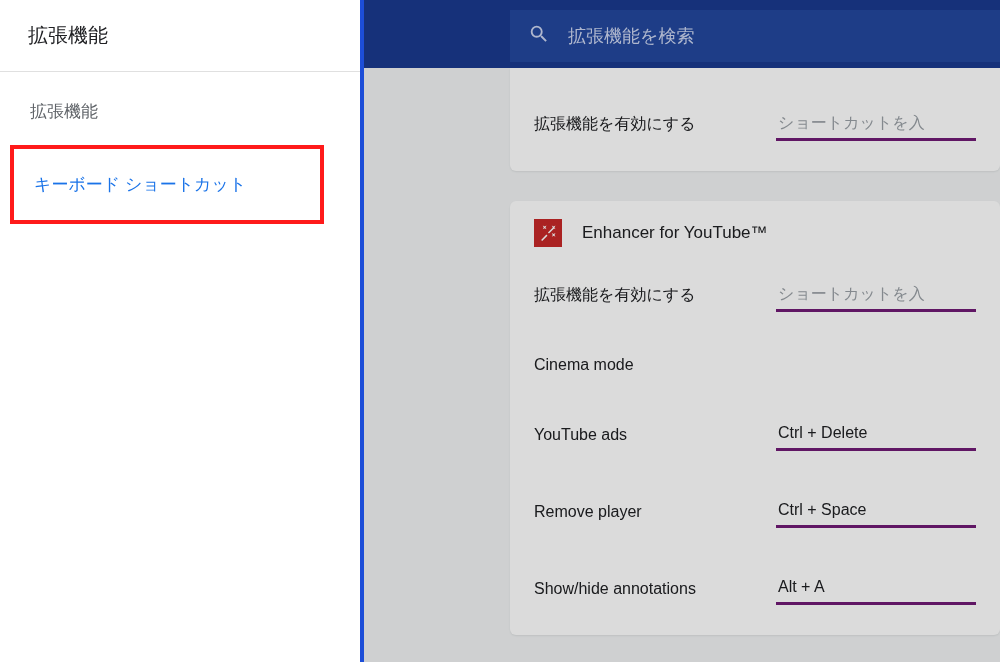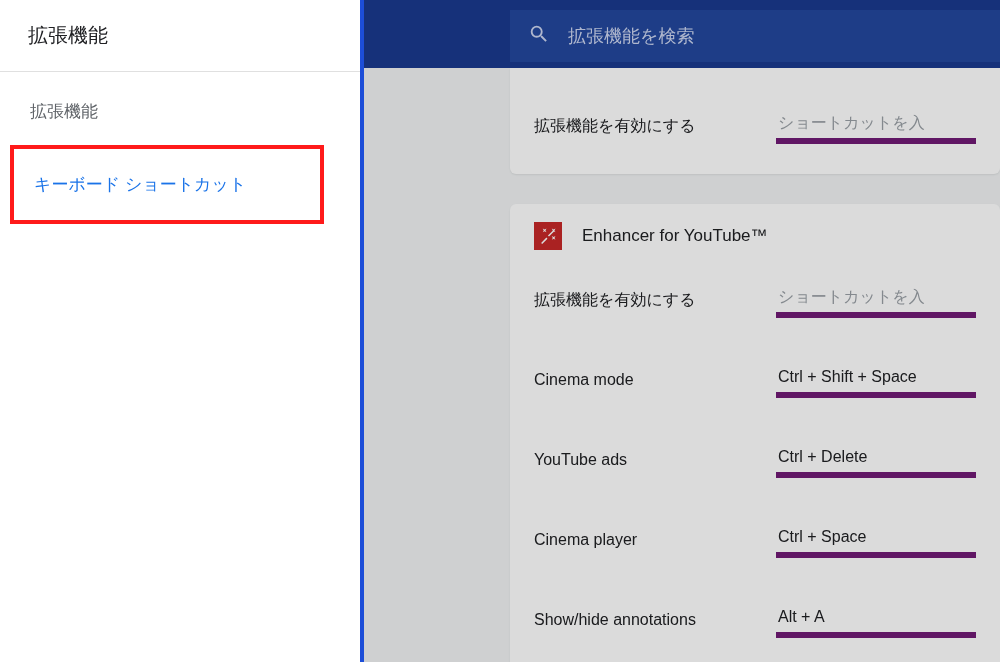--- a/index.html
+++ b/index.html
@@ -143,21 +143,21 @@
   }
   .row-label {
     width: 210px;
     flex: 0 0 210px;
     font-size: 16px;
     color: #202124;
   }
   .row-input {
     flex: 1;
     border: none;
-    border-bottom: 6px solid #701a75;
+    border-bottom: 3px solid #701a75;
     font-size: 16px;
     padding: 6px 2px;
     font-family: inherit;
     color: #202124;
     outline: none;
     background: transparent;
     min-width: 0;
   }
   .row-input::placeholder { color: #9aa0a6; }
 
@@ -209,28 +209,27 @@
           </div>
           <div class="ext-title">Enhancer for YouTube™</div>
         </div>
 
         <div class="row">
           <div class="row-label">拡張機能を有効にする</div>
           <input class="row-input" placeholder="ショートカットを入" style="">
         </div>
         <div class="row">
           <div class="row-label">Cinema mode</div>
-          <input class="row-input" value="Ctrl + Shift + Space" style="">
         </div>
         <div class="row">
           <div class="row-label">YouTube ads</div>
           <input class="row-input" value="Ctrl + Delete" style="">
         </div>
         <div class="row">
-          <div class="row-label">Cinema player</div>
+          <div class="row-label">Remove player</div>
           <input class="row-input" value="Ctrl + Space" style="">
         </div>
         <div class="row">
           <div class="row-label">Show/hide annotations</div>
           <input class="row-input" value="Alt + A" style="">
         </div>
       </div>
 
     </div>
 

